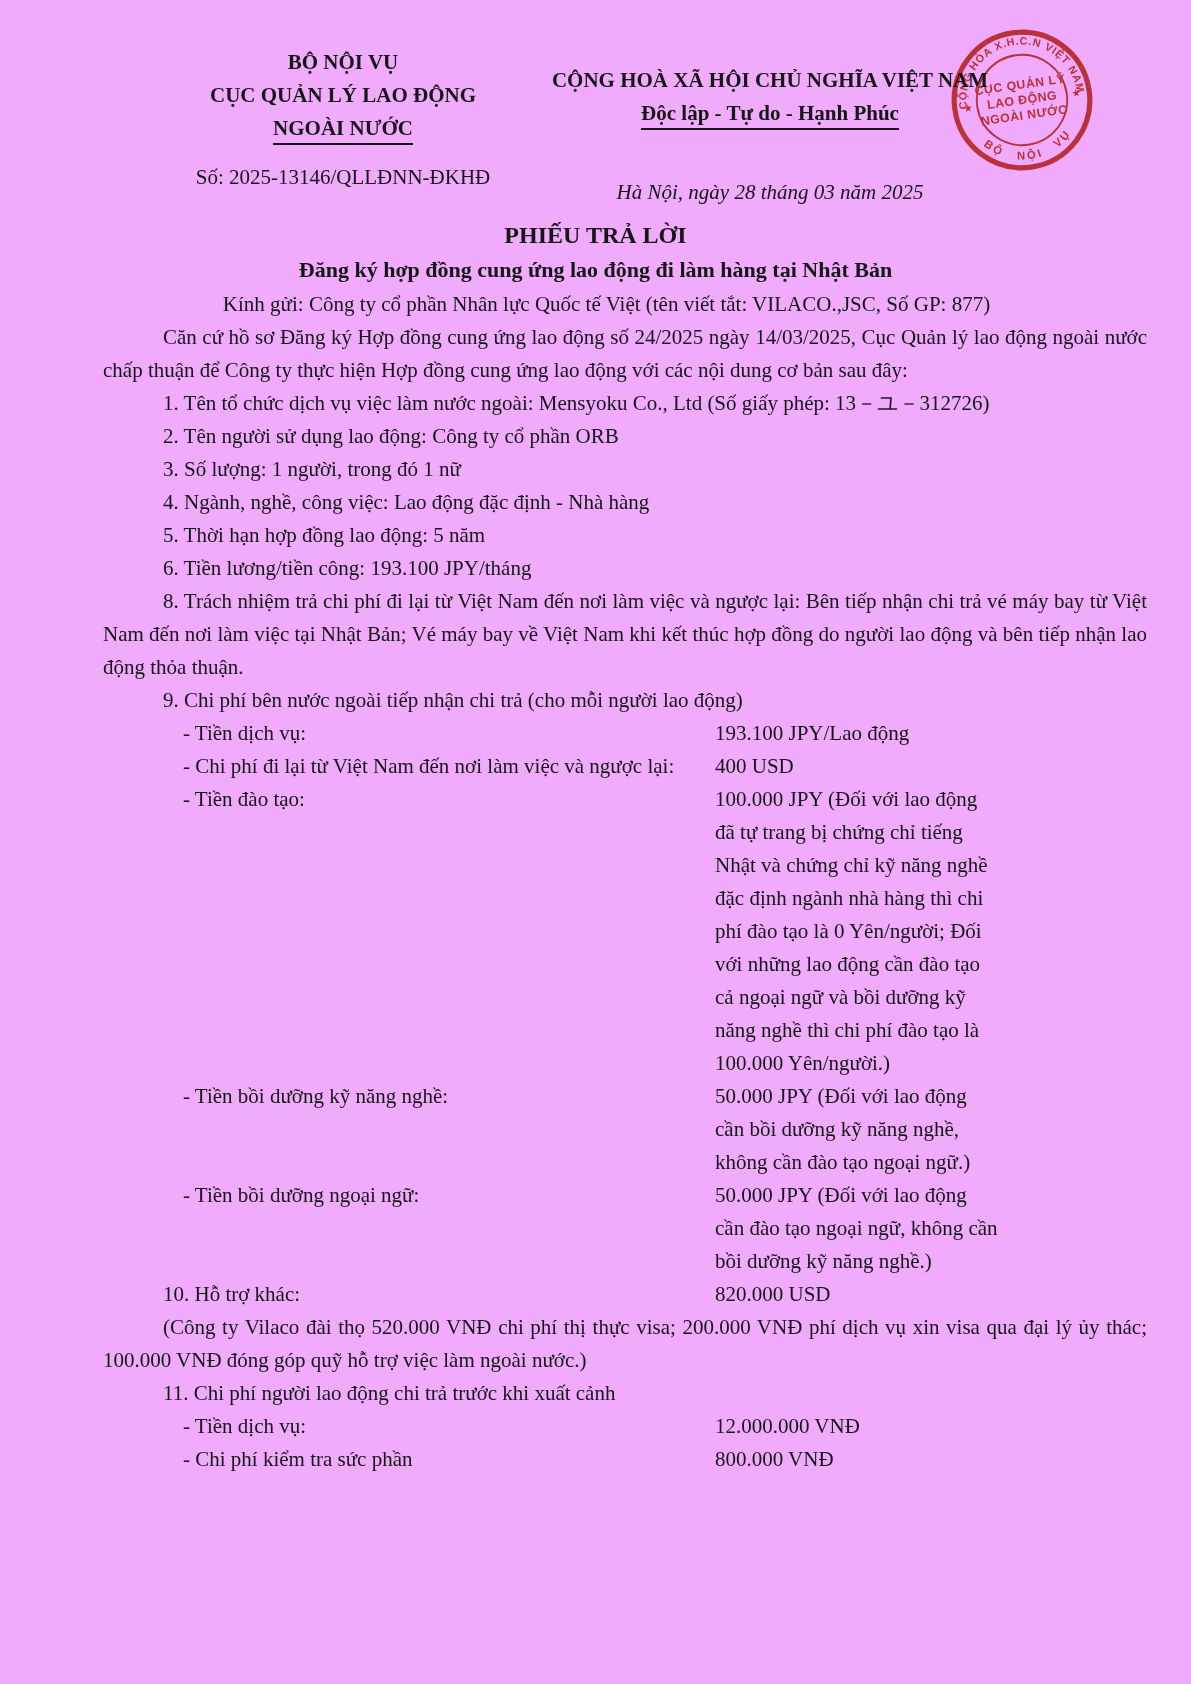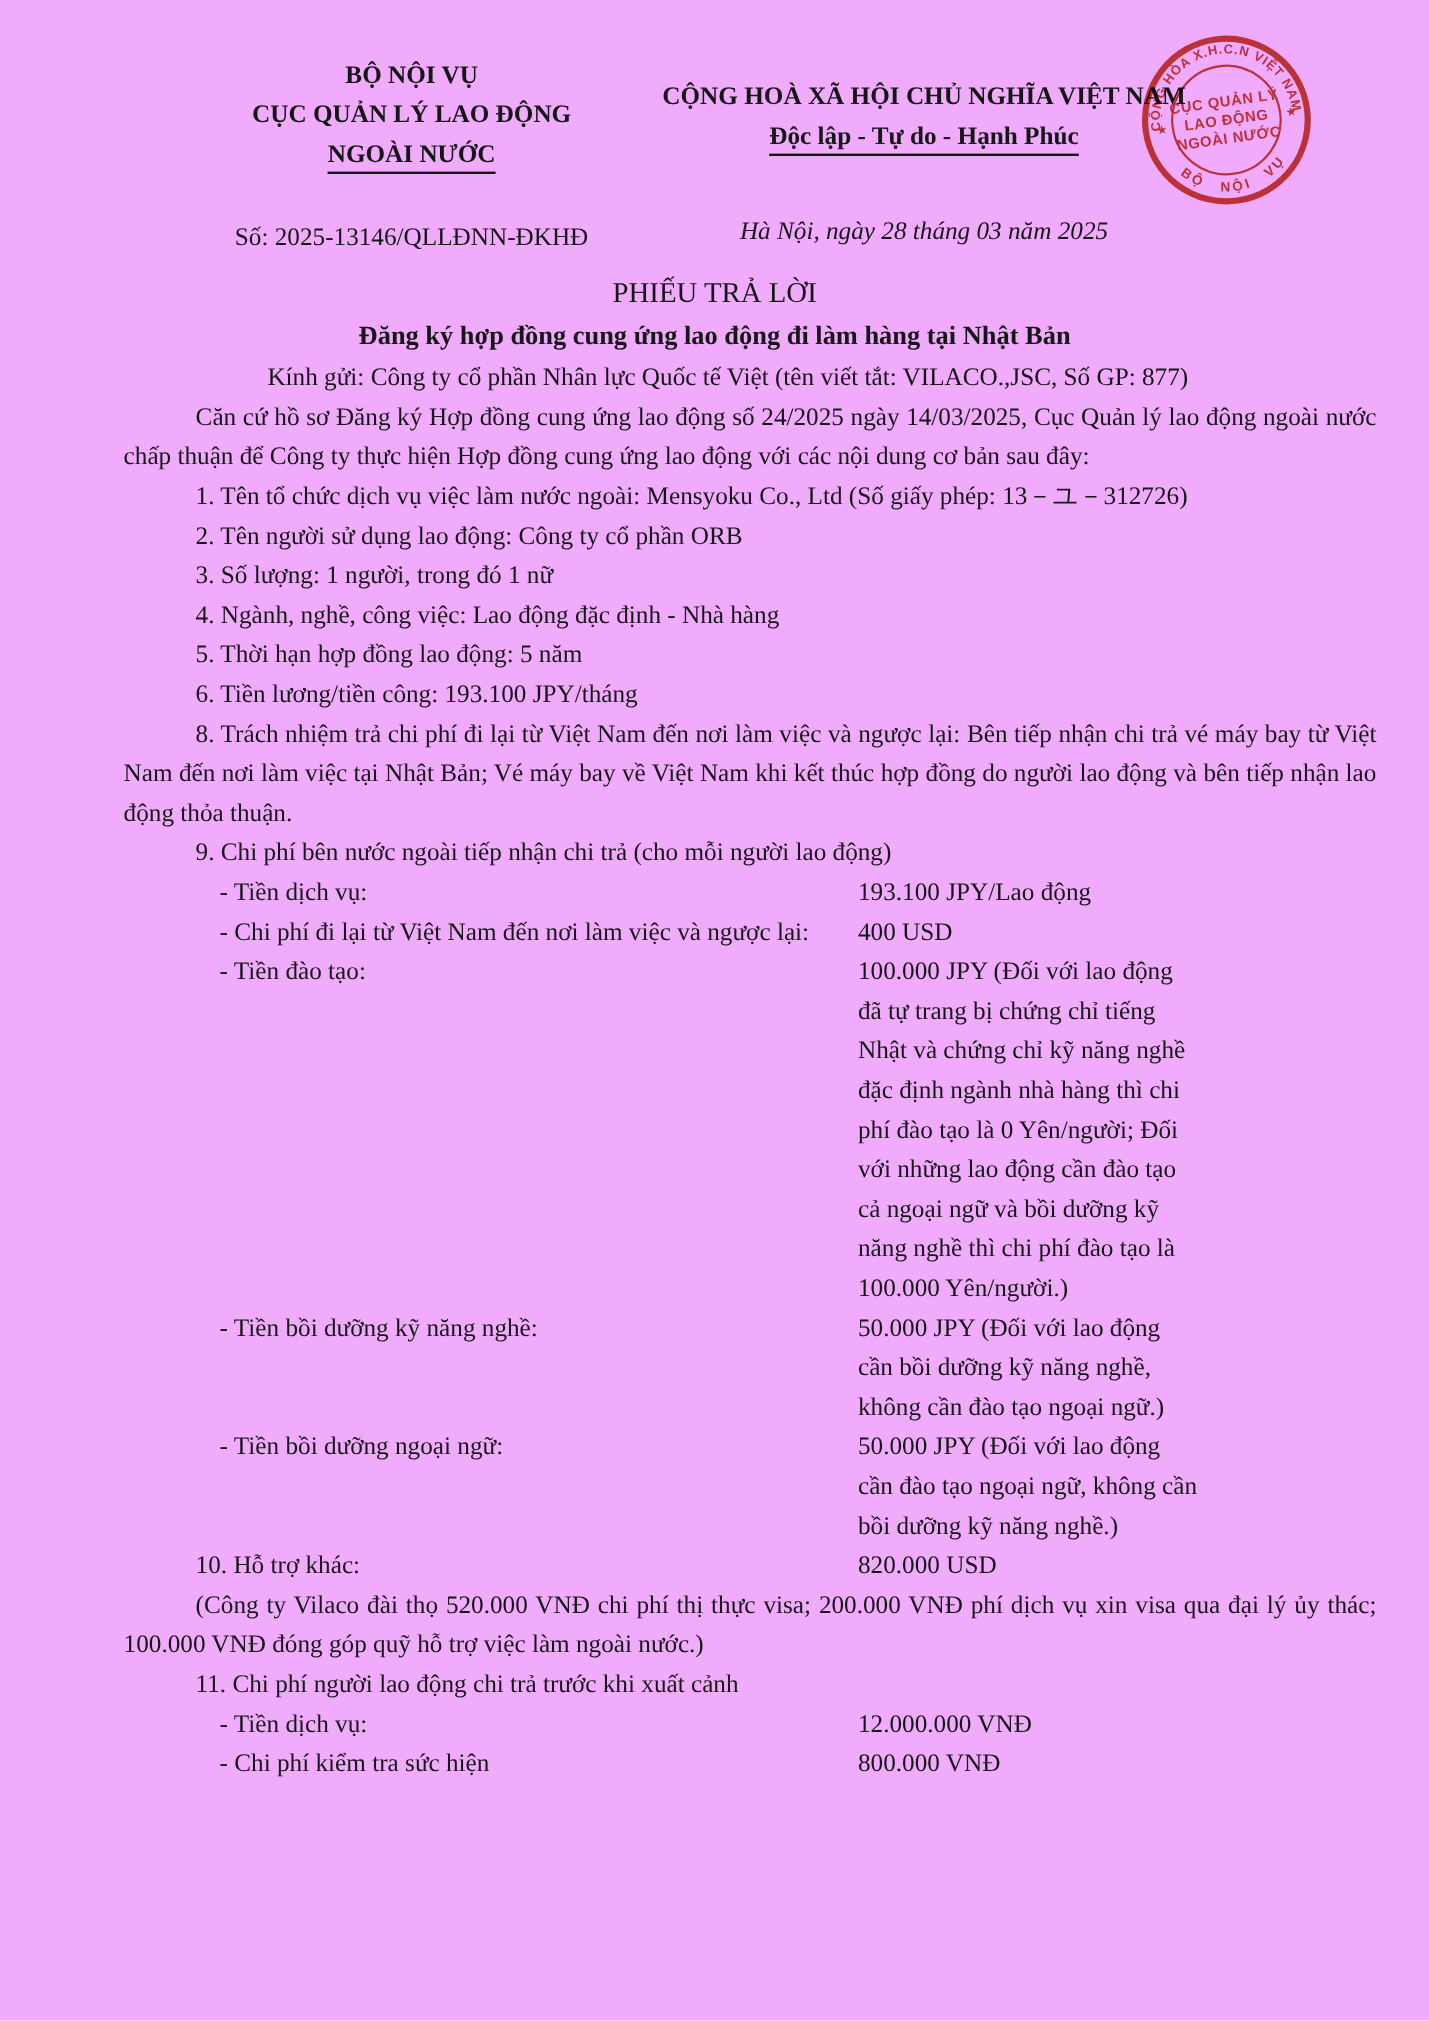--- a/index.html
+++ b/index.html
@@ -27,21 +27,21 @@
     margin-top: 18px;
   }
   .h-line { font-size: 21px; font-weight: bold; line-height: 33px; }
   .u-line {
     display: inline-block;
     border-bottom: 2px solid #161616;
     padding-bottom: 0px;
     line-height: 29px;
   }
   .doc-number {
-    margin-top: 36px;
+    margin-top: 16px;
     font-size: 21px;
     line-height: 33px;
     font-weight: normal;
   }
   .date-line {
     margin-top: 46px;
     font-size: 21px;
     line-height: 33px;
     font-style: italic;
     font-weight: normal;
@@ -64,23 +64,23 @@
   }
   .arc-bottom { font-size: 11px; letter-spacing: 2.5px; word-spacing: 9px; }
   .stamp-center {
     font-size: 12px; font-weight: bold; fill: currentColor;
     font-family: "Liberation Sans", sans-serif;
     letter-spacing: 0.5px;
   }
   .stamp-star { font-size: 10px; fill: currentColor; }
   
   .title {
-    margin-top: 16px;
-    text-align: center;
-    font-size: 24px; font-weight: normal; line-height: 34px;
+    margin-top: 6px;
+    text-align: center;
+    font-size: 24px; font-weight: bold; line-height: 34px;
   }
   .subtitle {
     text-align: center;
     font-size: 22px; font-weight: bold; line-height: 36px;
   }
   .salutation {
     text-align: center;
     font-size: 21px; line-height: 33px; margin-left: 22px;
   }
   
@@ -193,18 +193,18 @@
 
     <p class="para">(Công ty Vilaco đài thọ 520.000 VNĐ chi phí thị thực visa; 200.000 VNĐ phí dịch vụ xin visa qua đại lý ủy thác; 100.000 VNĐ đóng góp quỹ hỗ trợ việc làm ngoài nước.)</p>
 
     <p class="para">11. Chi phí người lao động chi trả trước khi xuất cảnh</p>
 
     <div class="fee-row">
       <div class="fee-label">- Tiền dịch vụ:</div>
       <div class="fee-value">12.000.000 VNĐ</div>
     </div>
     <div class="fee-row">
-      <div class="fee-label">- Chi phí kiểm tra sức hiện</div>
+      <div class="fee-label">- Chi phí kiểm tra sức phần</div>
       <div class="fee-value">800.000 VNĐ</div>
     </div>
   </div>
 
 </div>
 
 </body></html>

